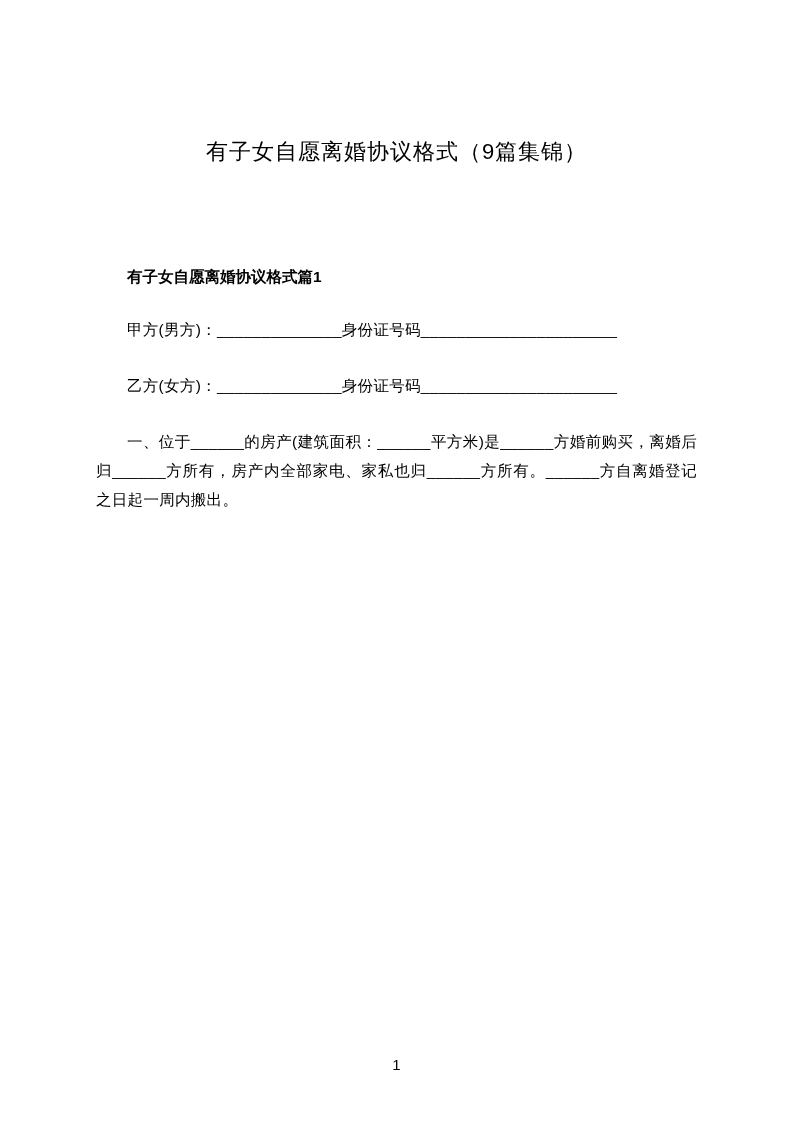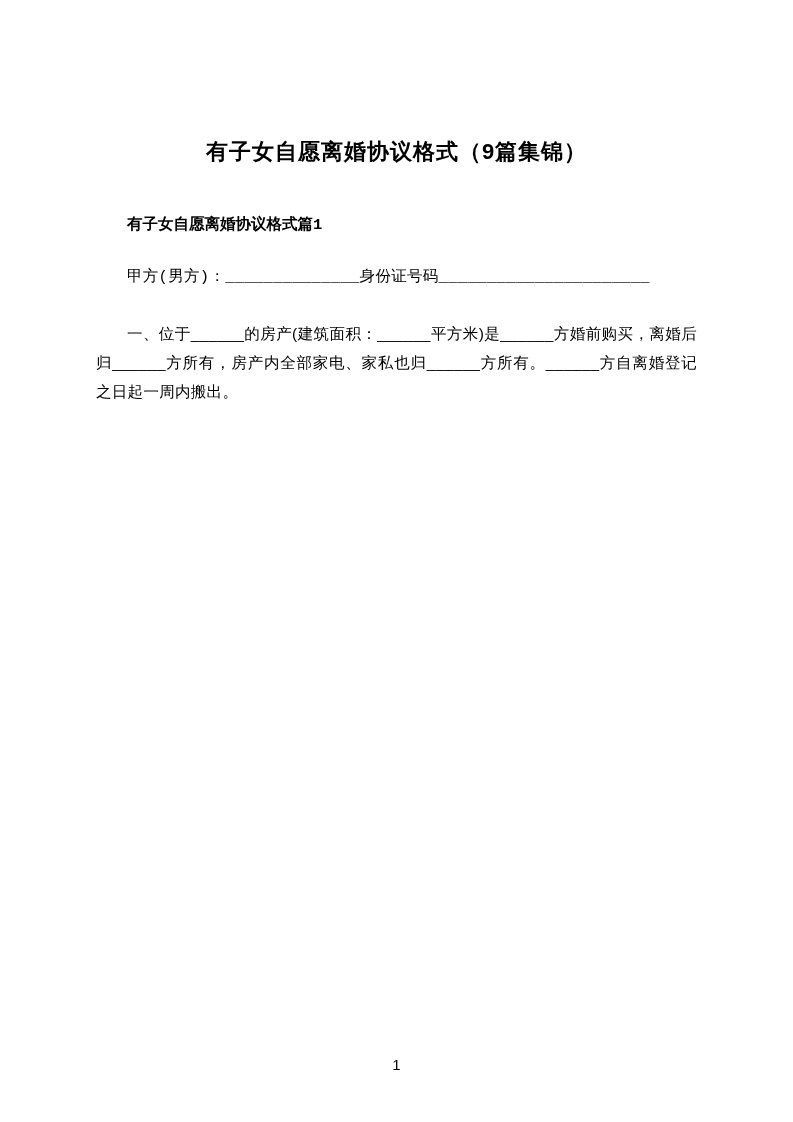--- a/index.html
+++ b/index.html
@@ -15,44 +15,42 @@
     margin: 0 auto;
     background: #ffffff;
     overflow: hidden;
   }
   .content {
     padding: 138px 96px 0 96px;
   }
   .doc-title {
     text-align: center;
     font-size: 22px;
-    font-weight: bold;
+    font-weight: normal;
     letter-spacing: 1px;
     line-height: 28px;
   }
   .section-heading {
-    margin-top: 48px;
+    margin-top: 100px;
     font-size: 15.5px;
     font-weight: bold;
     text-indent: 2em;
     line-height: 22px;
-    font-family: Liberation Mono, monospace;
   }
   .para {
     margin-top: 27px;
     font-size: 15.5px;
     line-height: 29px;
     text-indent: 2em;
     text-align: justify;
     word-break: break-all;
     letter-spacing: 0.3px;
   }
   .para.fill-line {
     text-align: left;
-    font-family: Liberation Mono, monospace;
   }
   .page-number {
     position: absolute;
     bottom: 48px;
     left: 0;
     right: 0;
     text-align: center;
     font-size: 15px;
     line-height: 18px;
   }
@@ -62,20 +60,21 @@
 
 <div class="page">
   <div class="content">
 
     <h1 class="doc-title">有子女自愿离婚协议格式（9篇集锦）</h1>
 
     <h2 class="section-heading">有子女自愿离婚协议格式篇1</h2>
 
     <p class="para fill-line">甲方(男方)：______________身份证号码______________________</p>
 
+    <p class="para fill-line">乙方(女方)：______________身份证号码______________________</p>
 
 
     <p class="para">一、位于______的房产(建筑面积：______平方米)是______方婚前购买，离婚后归______方所有，房产内全部家电、家私也归______方所有。______方自离婚登记之日起一周内搬出。</p>
 
 
 
 
 
   </div>
 

